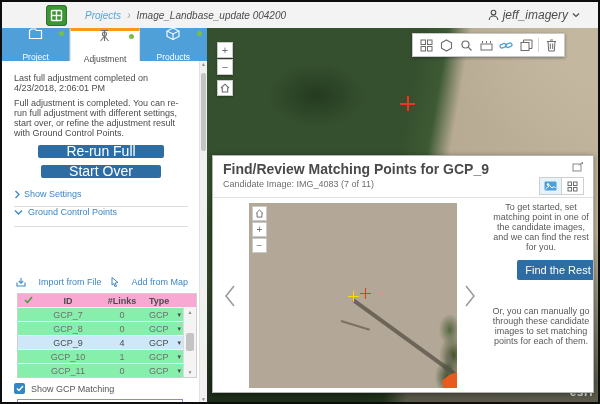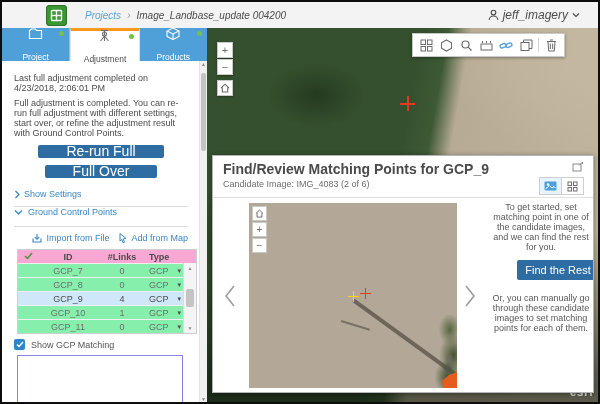--- a/index.html
+++ b/index.html
@@ -27,21 +27,21 @@
 
   .panel-content{position:absolute;top:33px;left:0;right:7px;bottom:0;overflow:hidden;padding:0 12px;font-size:9px;line-height:10px;color:#4c4c4c;}
   .status-text{margin-top:12px;}
   .desc-text{margin-top:5px;}
   .blue-btn{display:block;margin:7px auto 0;background:#2d6da3;color:#fff;border:none;border-radius:2px;font-size:14px;font-family:inherit;padding:3px 28px;height:13px;line-height:7px;cursor:pointer;}
   .link-row{margin-top:11px;display:flex;align-items:center;gap:4px;color:#3b87c6;cursor:pointer;}
   .divider{margin-top:7px;border-top:1px solid #dcdcdc;height:0;}
   .gcp-title-row{display:flex;align-items:center;gap:5px;color:#3b87c6;cursor:pointer;}
   .divider2{margin-top:9px;border-top:1px solid #dcdcdc;height:0;}
   .table-links{margin-top:6px;display:flex;justify-content:flex-end;gap:10px;color:#3b87c6;font-size:9px;}
-  .tbl-link{display:flex;align-items:center;gap:4px;cursor:pointer;}
+  .tbl-link{display:flex;align-items:center;gap:12px;cursor:pointer;margin-top:44px;}
 
   .gcp-table{margin:6px 0 0 3px;width:178px;border:1px solid #cfcfcf;font-size:9px;color:#6e6e6e;}
   .t-head{display:flex;background:#f9a8d4;color:#4c4c4c;font-weight:bold;height:13px;align-items:center;}
   .t-row{display:flex;height:13px;align-items:center;border-top:1px solid #f0f0f0;background:#86efac;}
   .t-row.selected{background:#cfe8f9;color:#4c4c4c;}
   .c-sel{width:20px;text-align:center;}
   .c-id{width:60px;text-align:center;}
   .c-links{width:48px;text-align:center;}
   .c-type{width:38px;display:flex;align-items:center;justify-content:space-between;padding:0 3px;box-sizing:border-box;}
   .t-body{position:relative;}
@@ -107,21 +107,21 @@
   .shadow-branch{position:absolute;left:92px;top:117px;width:30px;height:2px;background:rgba(52,46,38,.45);transform:rotate(17deg);transform-origin:left center;}
   .veg{position:absolute;right:0;top:112px;width:24px;height:73px;background:
      radial-gradient(14px 20px at 70% 20%, #55663f, rgba(85,102,63,0) 80%),
      radial-gradient(18px 26px at 85% 55%, #45542f, rgba(69,84,47,0) 80%),
      radial-gradient(16px 22px at 60% 85%, #3f5030, rgba(63,80,48,0) 80%);}
   .rocks{position:absolute;right:2px;bottom:14px;width:12px;height:22px;background:radial-gradient(6px 8px at 50% 30%, #6f6a60, rgba(111,106,96,0) 80%),radial-gradient(7px 9px at 40% 75%, #57534b, rgba(87,83,75,0) 80%);}
   .orange-obj{position:absolute;right:0;bottom:0;width:15px;height:16px;background:#e65c1e;clip-path:polygon(100% 0,100% 100%,10% 100%,0 55%,45% 20%);}
 
   .fr-text{position:absolute;left:276px;top:46px;width:104px;font-size:9px;line-height:10px;color:#595959;text-align:center;}
   .fr-text .find-btn{display:block;margin:8px 0 0 28px;width:82px;background:#2d6da3;color:#fff;border:none;border-radius:2px;font-size:11px;font-family:inherit;padding:4px 0;cursor:pointer;white-space:nowrap;}
-  .fr-text .para2{margin-top:13px;}
+  .fr-text .para2{margin-top:26px;}
   svg{display:block;}
 </style>
 </head>
 <body>
 <div id="root">
 
 <div class="frame">
 
   <div class="app-header">
     <div class="logo">
@@ -195,21 +195,21 @@
               </svg>
             </span>
         <span>Products</span>
       </div>
     </div>
 
     <div class="panel-content">
       <div class="status-text">Last full adjustment completed on 4/23/2018, 2:06:01 PM</div>
       <div class="desc-text">Full adjustment is completed. You can re-run full adjustment with different settings, start over, or refine the adjustment result with Ground Control Points.</div>
       <button class="blue-btn">Re-run Full</button>
-      <button class="blue-btn">Full Over</button>
+      <button class="blue-btn">Start Over</button>
 
       <div class="link-row">
         <span>
               <svg width="6" height="9" viewBox="0 0 6 9">
                 <polyline points="1.5,1 5,4.5 1.5,8" fill="none" stroke="#3b87c6" stroke-width="1.3"></polyline>
               </svg>
             </span>
         <span>Show Settings</span>
       </div>
       <div class="divider"></div>
@@ -413,21 +413,21 @@
     <div class="find-review">
       <div class="fr-title">Find/Review Matching Points for GCP_9</div>
       <span class="fr-popout">
             <svg width="12" height="11" viewBox="0 0 12 11">
               <g fill="none" stroke="#8a8a8a" stroke-width="1">
                 <rect x="1" y="3" width="8" height="7"></rect>
                 <polyline points="7,4.5 10.5,1 10.5,3.2 M10.5,1 8.3,1"></polyline>
               </g>
             </svg>
           </span>
-      <div class="fr-candidate">Candidate Image: IMG_4083 (2 of 6)</div>
+      <div class="fr-candidate">Candidate Image: IMG_4083 (7 of 11)</div>
       <div class="fr-toggles">
         <span class="fr-toggle active">
               <svg width="13" height="10" viewBox="0 0 13 10">
                 <rect x="0.5" y="0.5" width="12" height="9" rx="1" fill="#4f9fd8"></rect>
                 <circle cx="4" cy="3.5" r="1.2" fill="#fff"></circle>
                 <polyline points="1.5,8 5.5,4.5 8,7 10,5.5 11.5,7" fill="none" stroke="#fff" stroke-width="1"></polyline>
               </svg>
             </span>
         <span class="fr-toggle">
               <svg width="11" height="11" viewBox="0 0 11 11">

